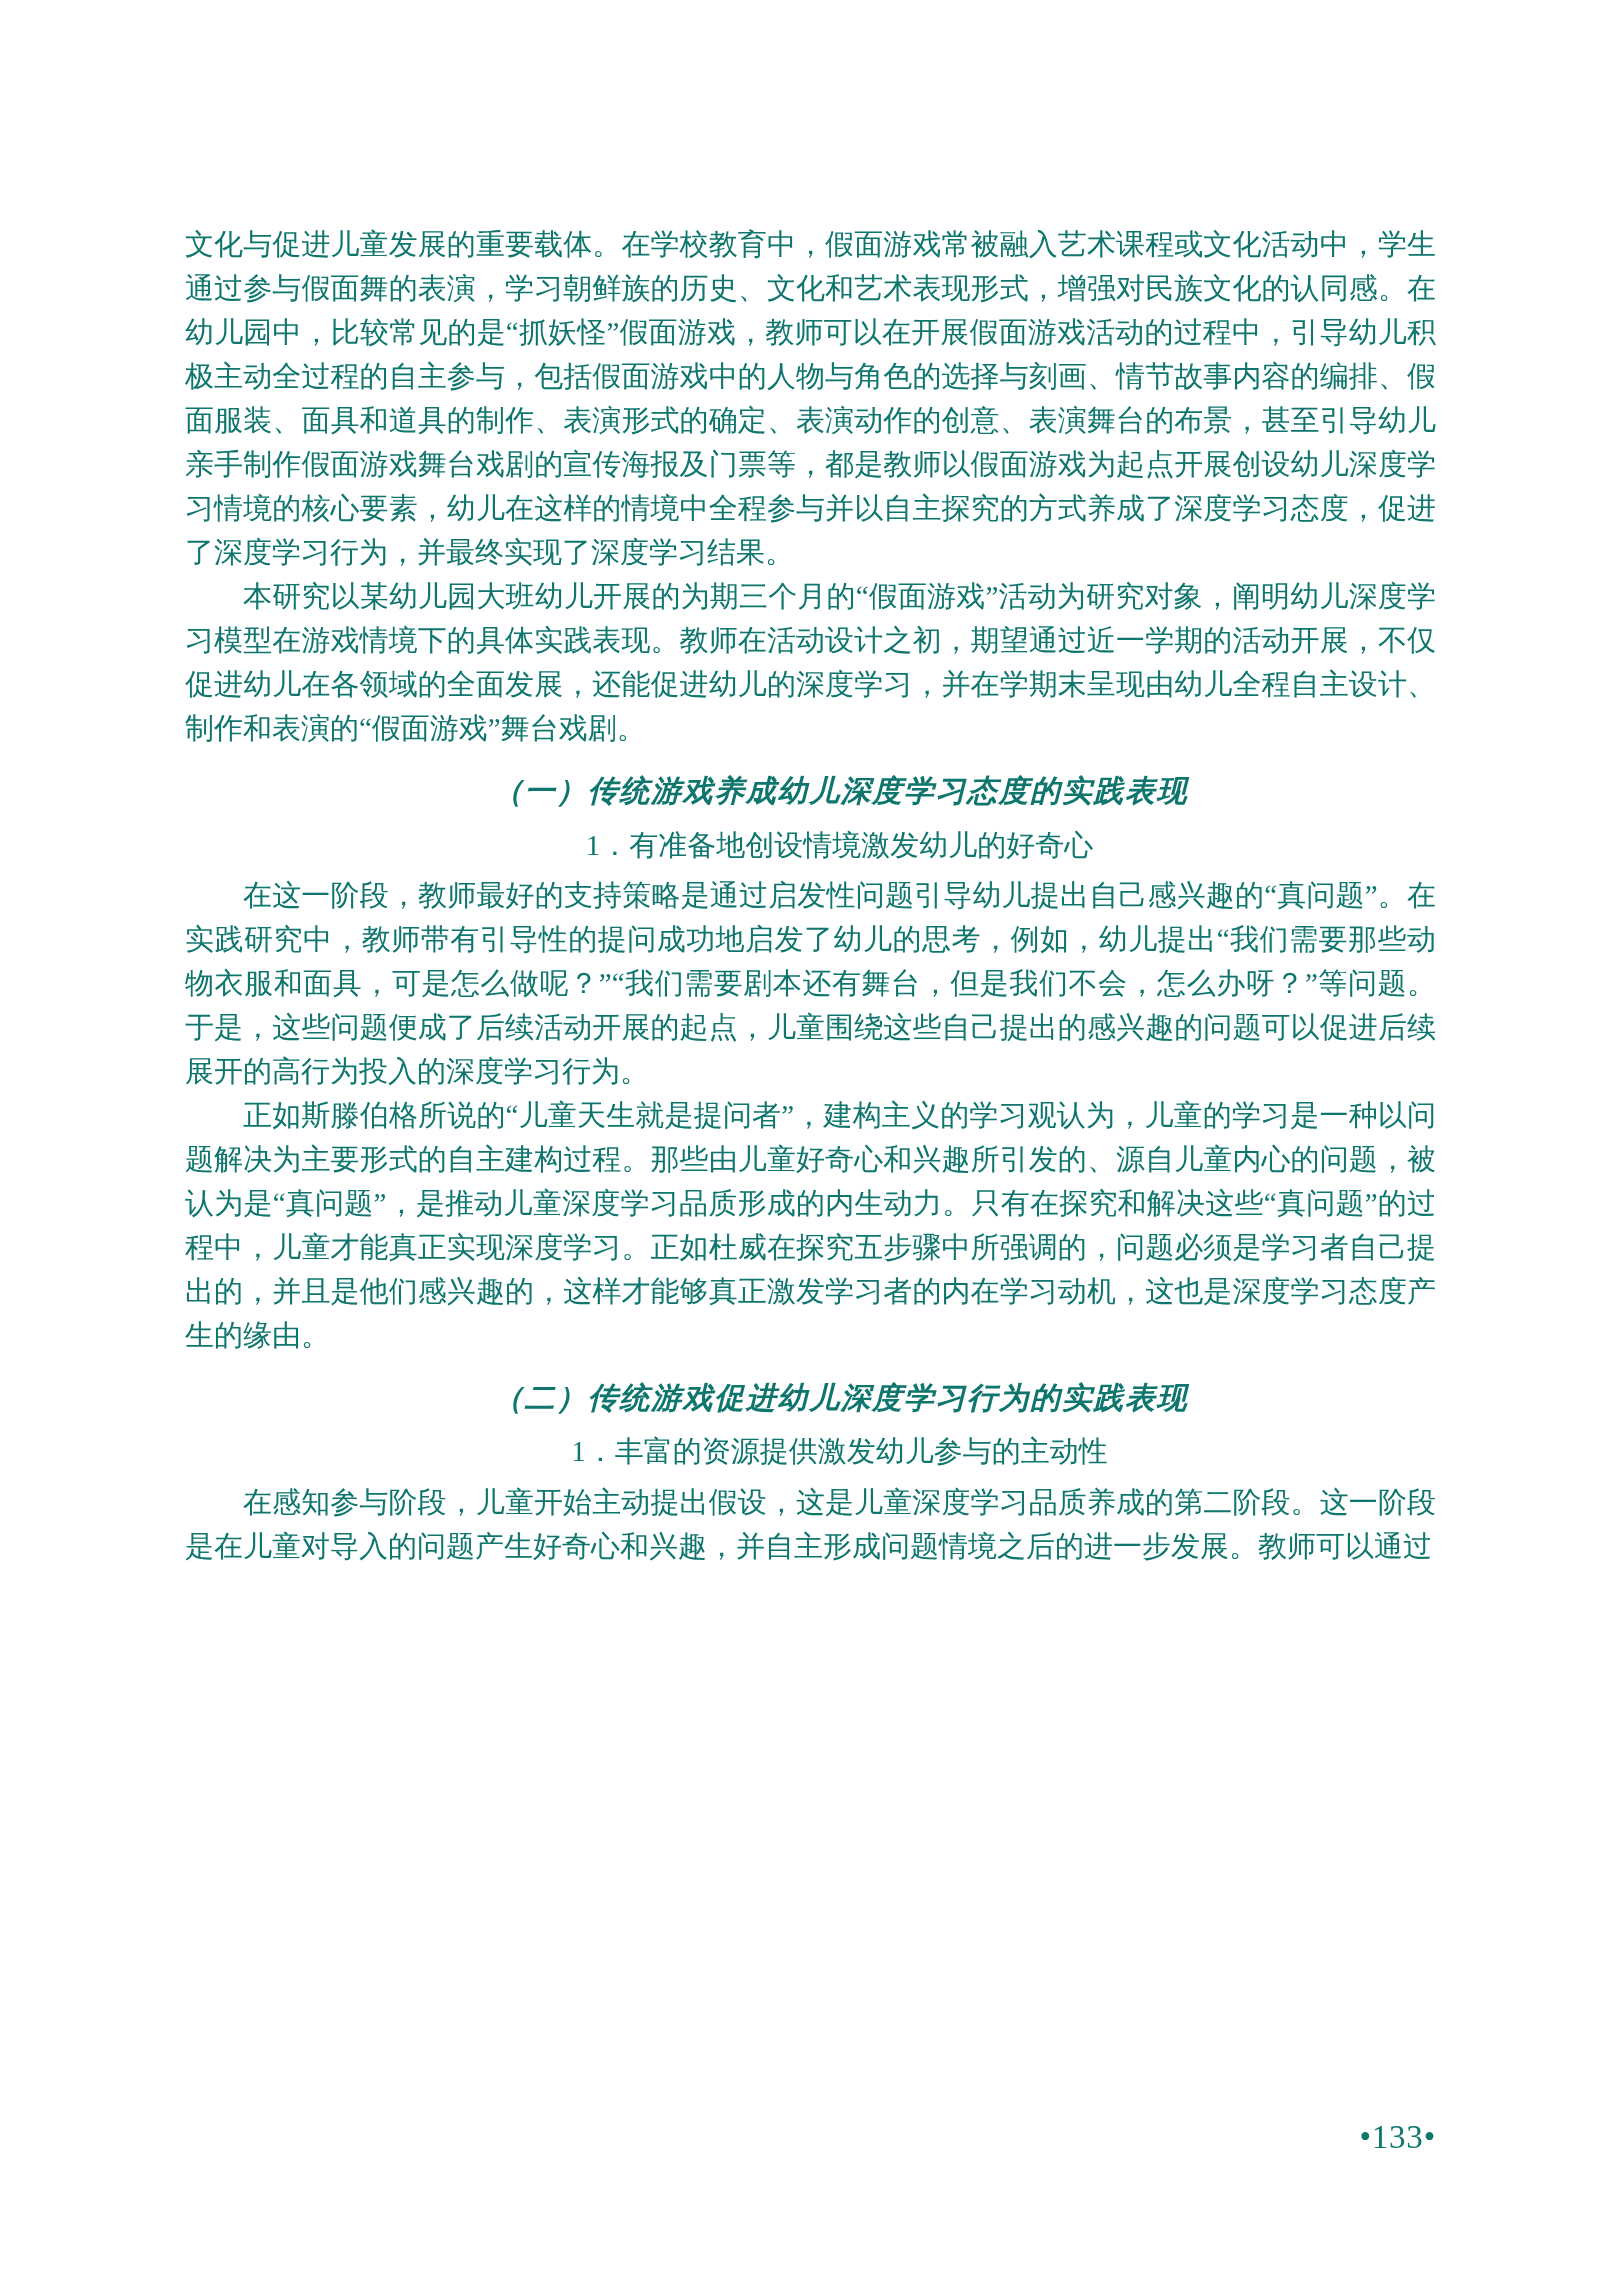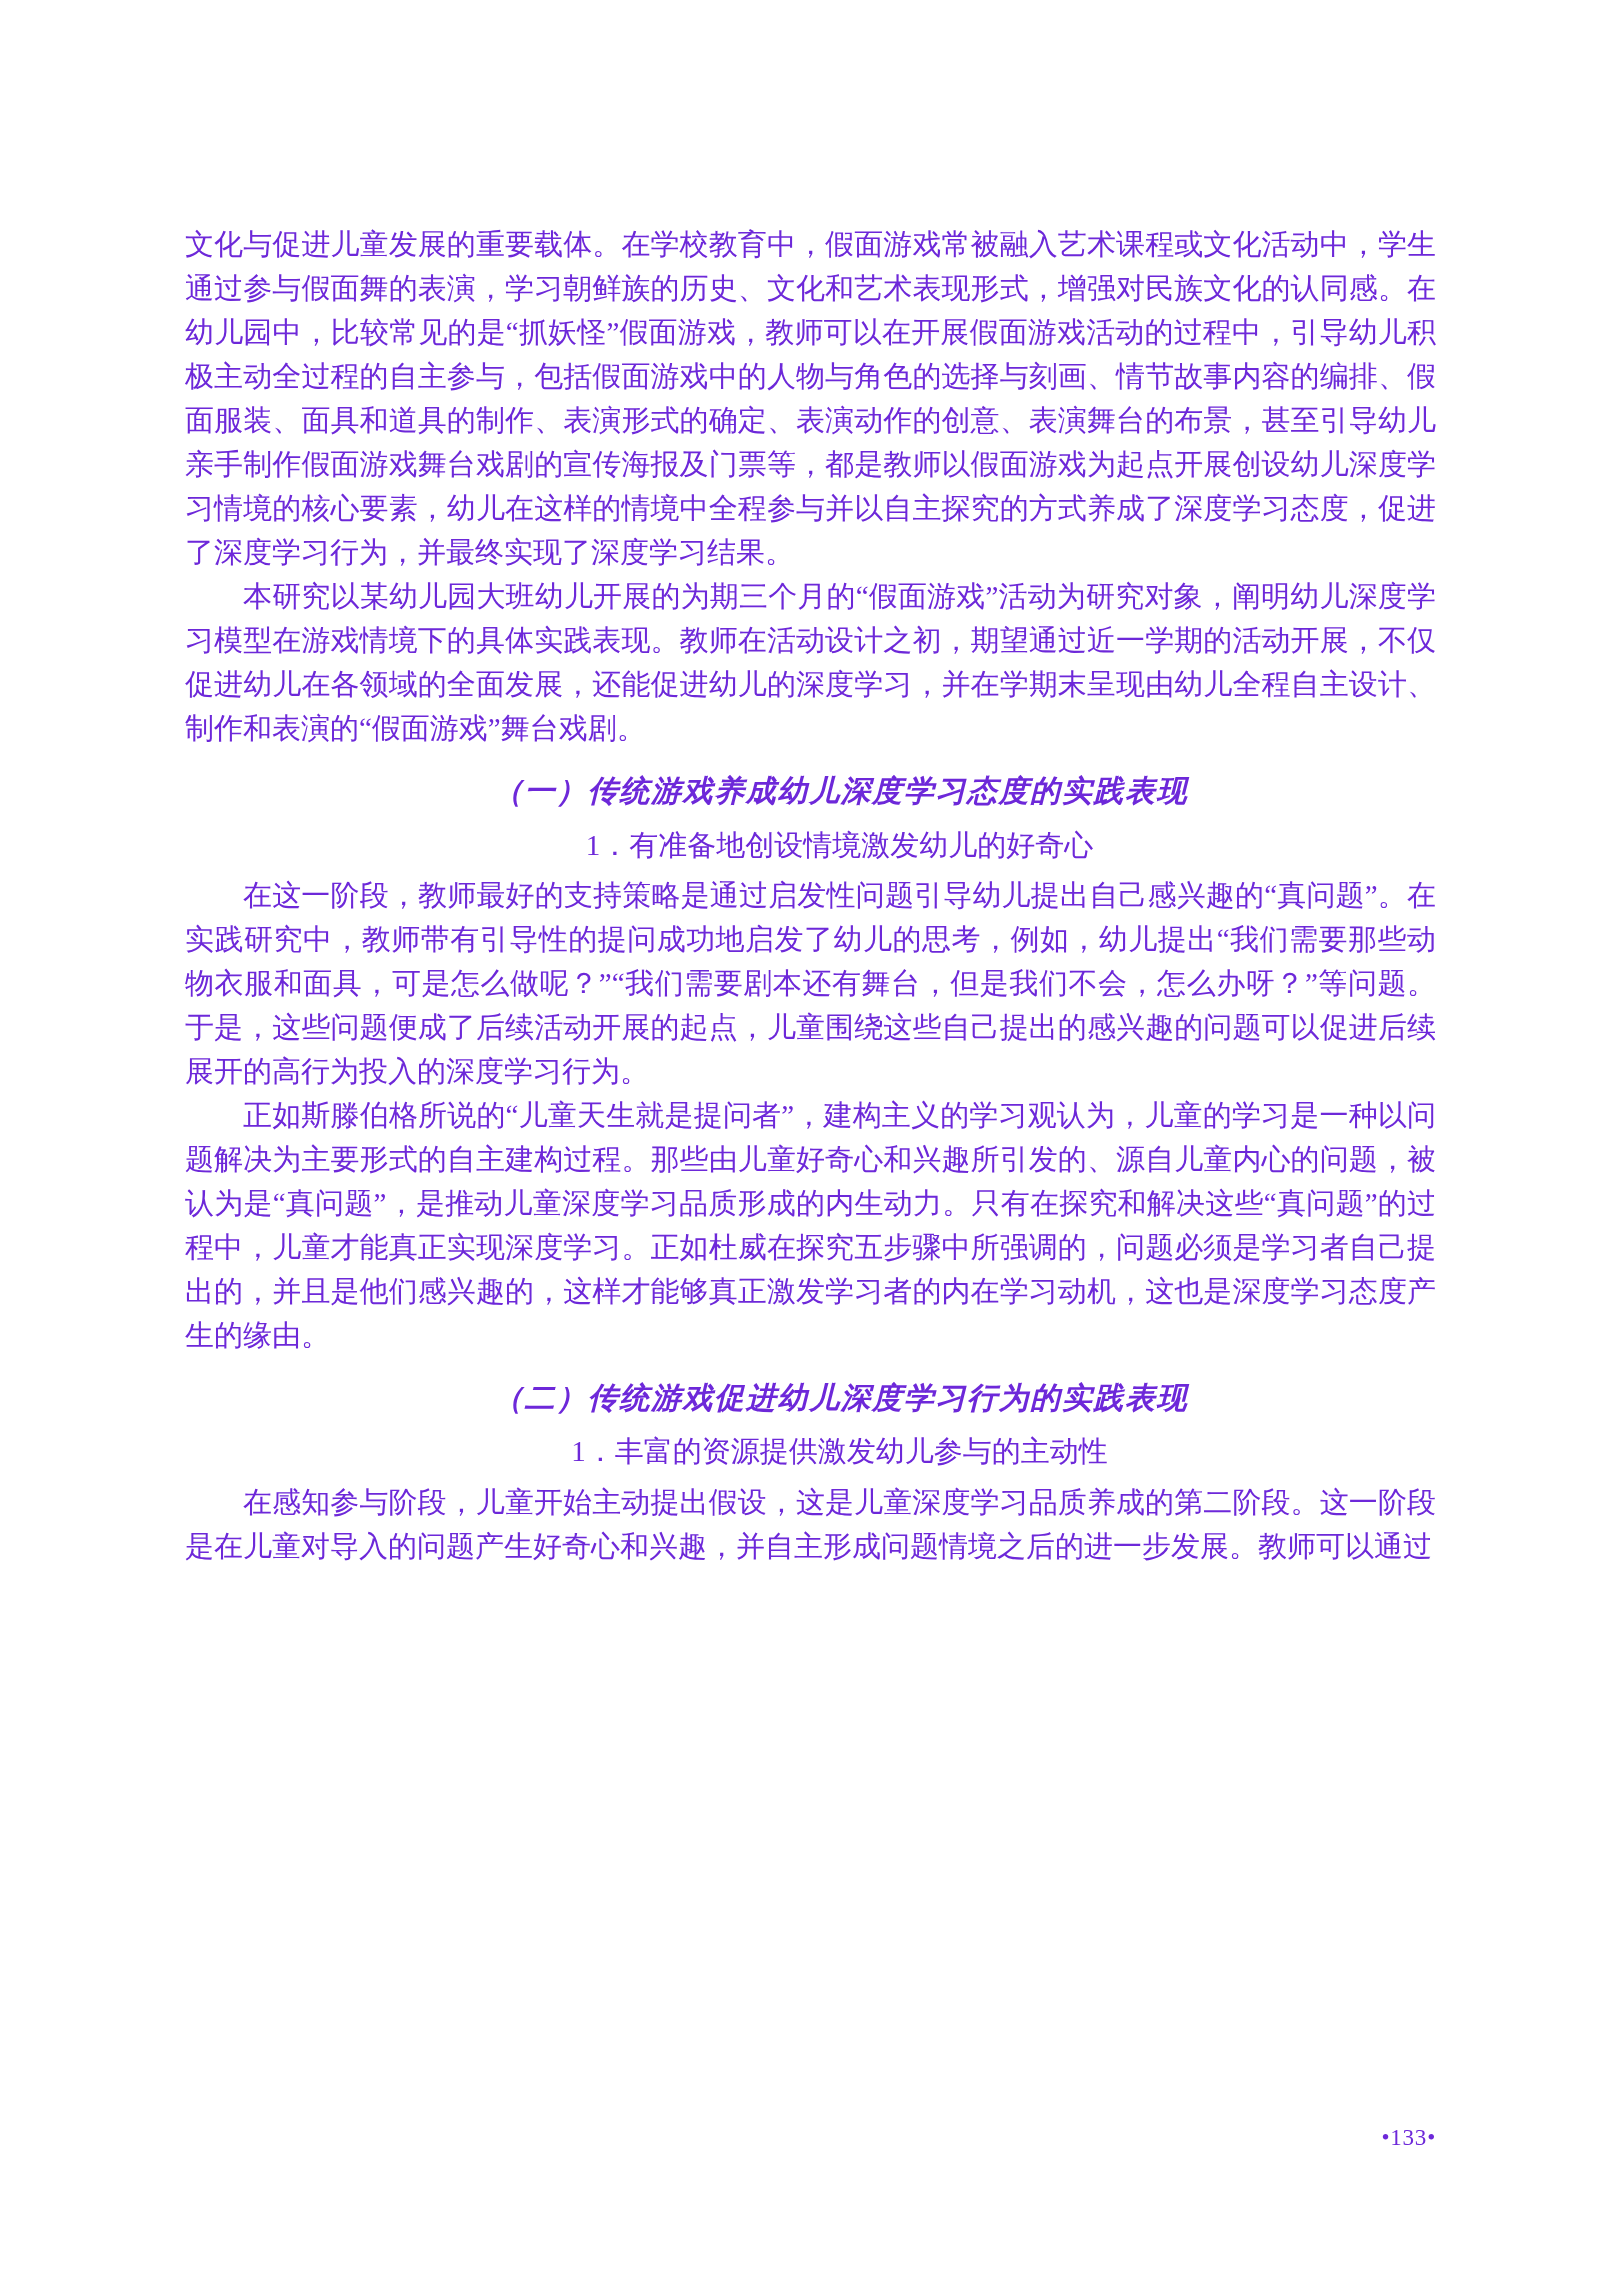--- a/index.html
+++ b/index.html
@@ -7,21 +7,21 @@
     padding: 0;
     background: #ffffff;
   }
   .page {
     position: relative;
     width: 1623px;
     height: 2295px;
     background: #ffffff;
     overflow: hidden;
     font-family: "Liberation Serif", "DejaVu Serif", serif;
-    color: #6d28d9;
+    color: #0f766e;
   }
   .text-block {
     position: absolute;
     left: 185px;
     top: 222px;
     width: 1251px;
     font-size: 29px;
     line-height: 44px;
     text-align: justify;
   }
@@ -49,21 +49,21 @@
     font-weight: normal;
     text-indent: 2em;
     text-align: center;
   }
   .page-number {
     position: absolute;
     left: 185px;
     top: 2121px;
     width: 1251px;
     text-align: right;
-    font-size: 23px;
+    font-size: 33px;
     line-height: 33px;
     letter-spacing: 0.8px;
   }
 </style>
 </head>
 <body>
 
 <div class="page">
   <div class="text-block">
     <p class="body continued">文化与促进儿童发展的重要载体。在学校教育中，假面游戏常被融入艺术课程或文化活动中，学生通过参与假面舞的表演，学习朝鲜族的历史、文化和艺术表现形式，增强对民族文化的认同感。在幼儿园中，比较常见的是“抓妖怪”假面游戏，教师可以在开展假面游戏活动的过程中，引导幼儿积极主动全过程的自主参与，包括假面游戏中的人物与角色的选择与刻画、情节故事内容的编排、假面服装、面具和道具的制作、表演形式的确定、表演动作的创意、表演舞台的布景，甚至引导幼儿亲手制作假面游戏舞台戏剧的宣传海报及门票等，都是教师以假面游戏为起点开展创设幼儿深度学习情境的核心要素，幼儿在这样的情境中全程参与并以自主探究的方式养成了深度学习态度，促进了深度学习行为，并最终实现了深度学习结果。</p>

